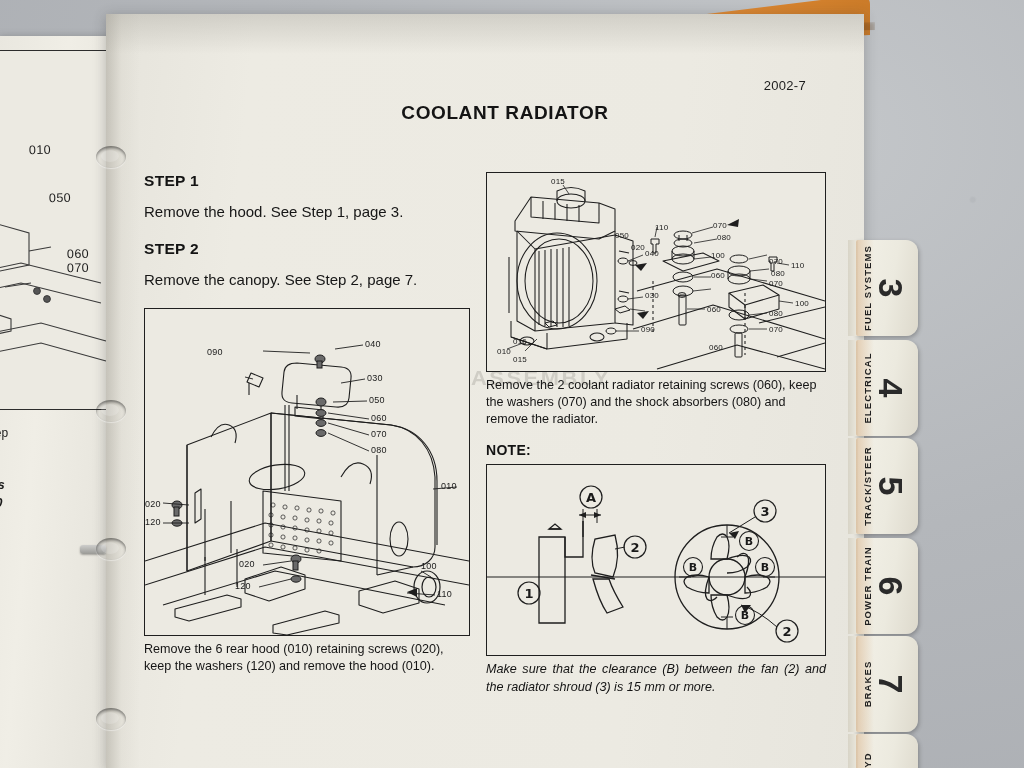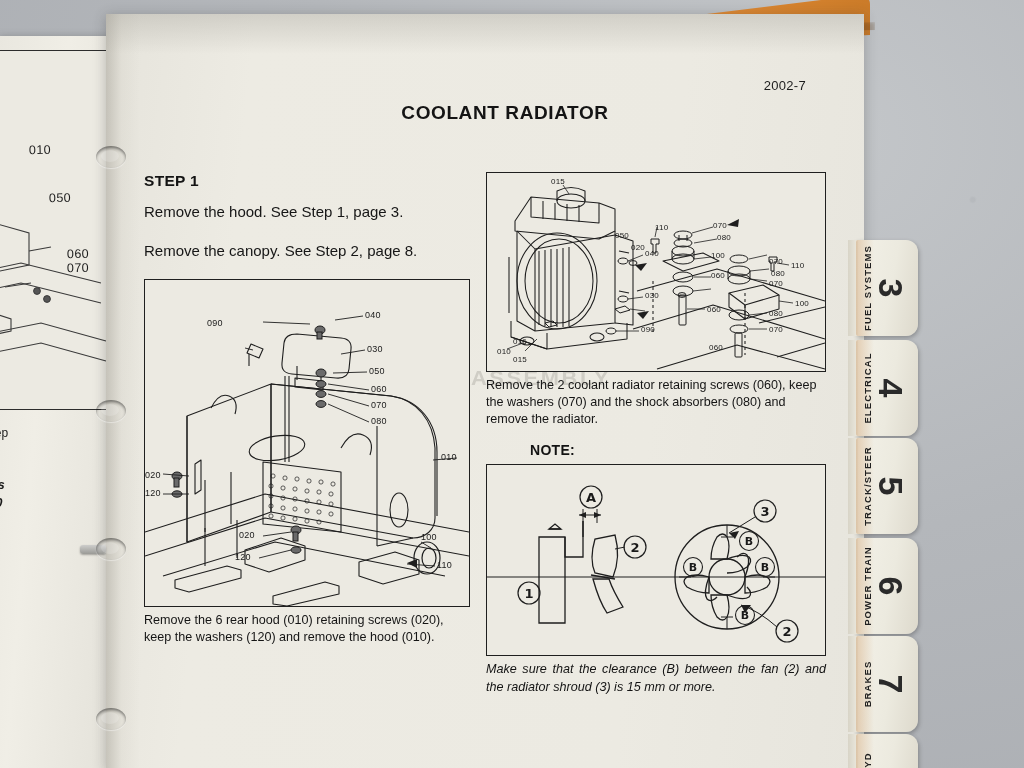--- a/index.html
+++ b/index.html
@@ -282,21 +282,22 @@
       <span class="page-number">2002-7</span>
       <div class="doc-title">COOLANT RADIATOR</div>
 
       <div class="bleed">BLY AND ASSEMBLY</div>
 
       <div class="col col-left">
 
         <div class="step-head">STEP 1</div>
         <div class="step-body">Remove the hood. See Step 1, page 3.</div>
 
-        <div class="step-body">Remove the canopy. See Step 2, page 8.</div>
+        <div class="step-head">STEP 2</div>
+        <div class="step-body">Remove the canopy. See Step 2, page 7.</div>
 
 
         <div class="fig-box" style="height: 328px;">
           <div class="dw">
             <svg width="324" height="326" viewBox="0 0 324 326">
               <g stroke="#1e1e1e" fill="none" stroke-width="1.1" stroke-linejoin="round">
 
                 <path d="M42 136 L126 104 L126 232 L42 262 Z"></path>
                 <path d="M126 104 L246 116 C272 120 288 140 290 168 L290 238 C290 250 280 258 268 258 L126 232"></path>
                 <path d="M42 136 L42 262"></path>
@@ -571,21 +572,21 @@
           <span class="lbl sm" style="left:308px; top:126px;">100</span>
           <span class="lbl sm" style="left:282px; top:106px;">070</span>
           <span class="lbl sm" style="left:220px; top:132px;">060</span>
           <span class="lbl sm" style="left:282px; top:136px;">080</span>
           <span class="lbl sm" style="left:282px; top:152px;">070</span>
           <span class="lbl sm" style="left:222px; top:170px;">060</span>
         </div>
 
         <div class="fig-cap">Remove the 2 coolant radiator retaining screws (060), keep the washers (070) and the shock absorbers (080) and remove the radiator.</div>
 
-        <div class="note-head" style="margin-top:14px;margin-left:44px;">NOTE:</div>
+        <div class="note-head" style="margin-top:14px;">NOTE:</div>
 
         <div class="fig-box" style="height: 192px;">
           <div class="dw">
             <svg width="338" height="190" viewBox="0 0 338 190">
               <g stroke="#1e1e1e" fill="none" stroke-width="1.3">
 
                 <path d="M0 112 L338 112" stroke-width="1"></path>
 
                 <path d="M52 72 L52 158 L78 158 L78 72 Z"></path>
                 <path d="M78 72 L78 92 L96 92 L96 56"></path>

